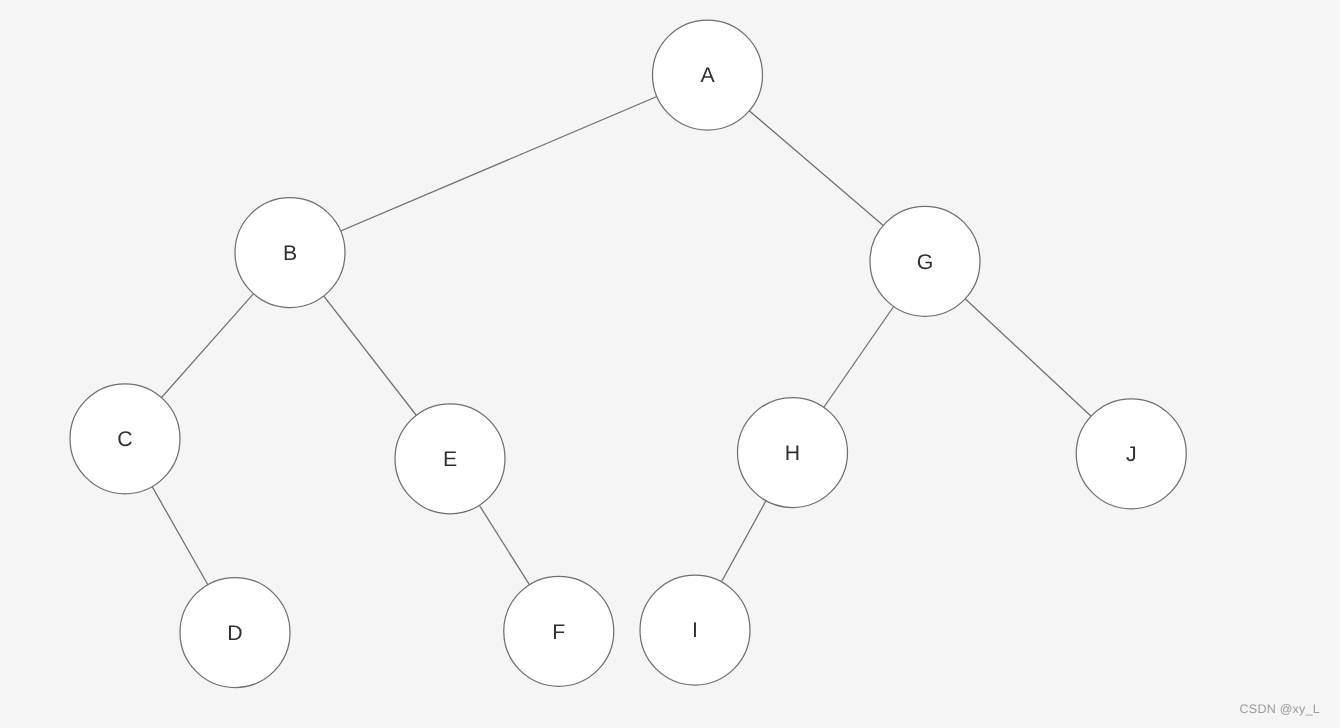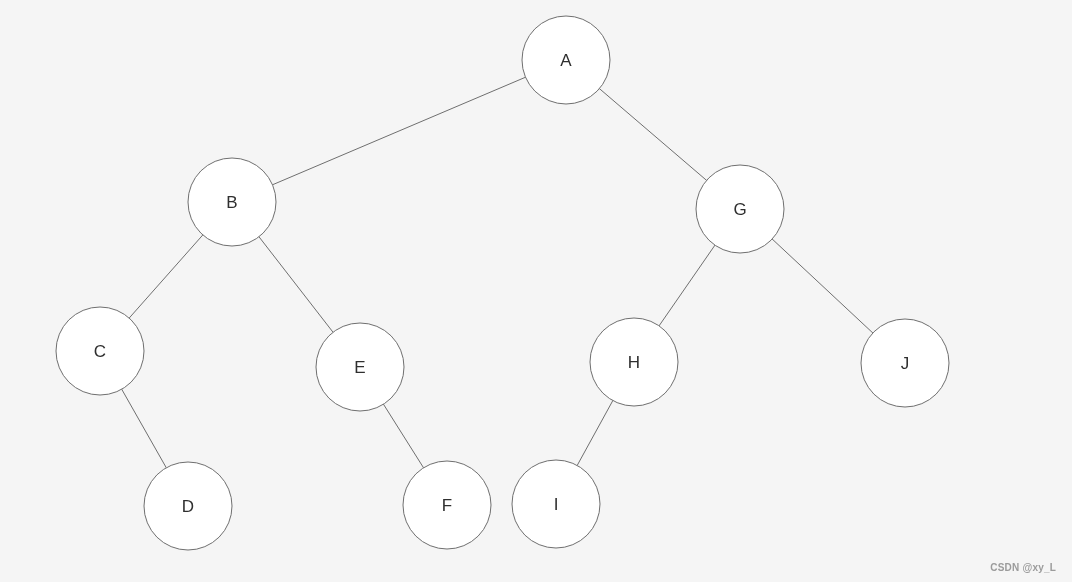--- a/index.html
+++ b/index.html
@@ -79,14 +79,14 @@
       </g>
       <g>
         <circle cx="447" cy="505" r="44" fill="#ffffff" stroke="#6f6f6f" stroke-width="1"></circle>
         <text x="447" y="505" dy="0.35em" text-anchor="middle" fill="#2f2f2f">F</text>
       </g>
       <g>
         <circle cx="556" cy="504" r="44" fill="#ffffff" stroke="#6f6f6f" stroke-width="1"></circle>
         <text x="556" y="504" dy="0.35em" text-anchor="middle" fill="#2f2f2f">I</text>
       </g>
     </svg>
-  <div class="watermark" style="color: rgb(155, 155, 155); font-weight: bold;">CSDN @xy_L</div>
+  <div class="watermark" style="color: rgb(155, 155, 155);">CSDN @xy_L</div>
 </div>
 
 </body></html>

